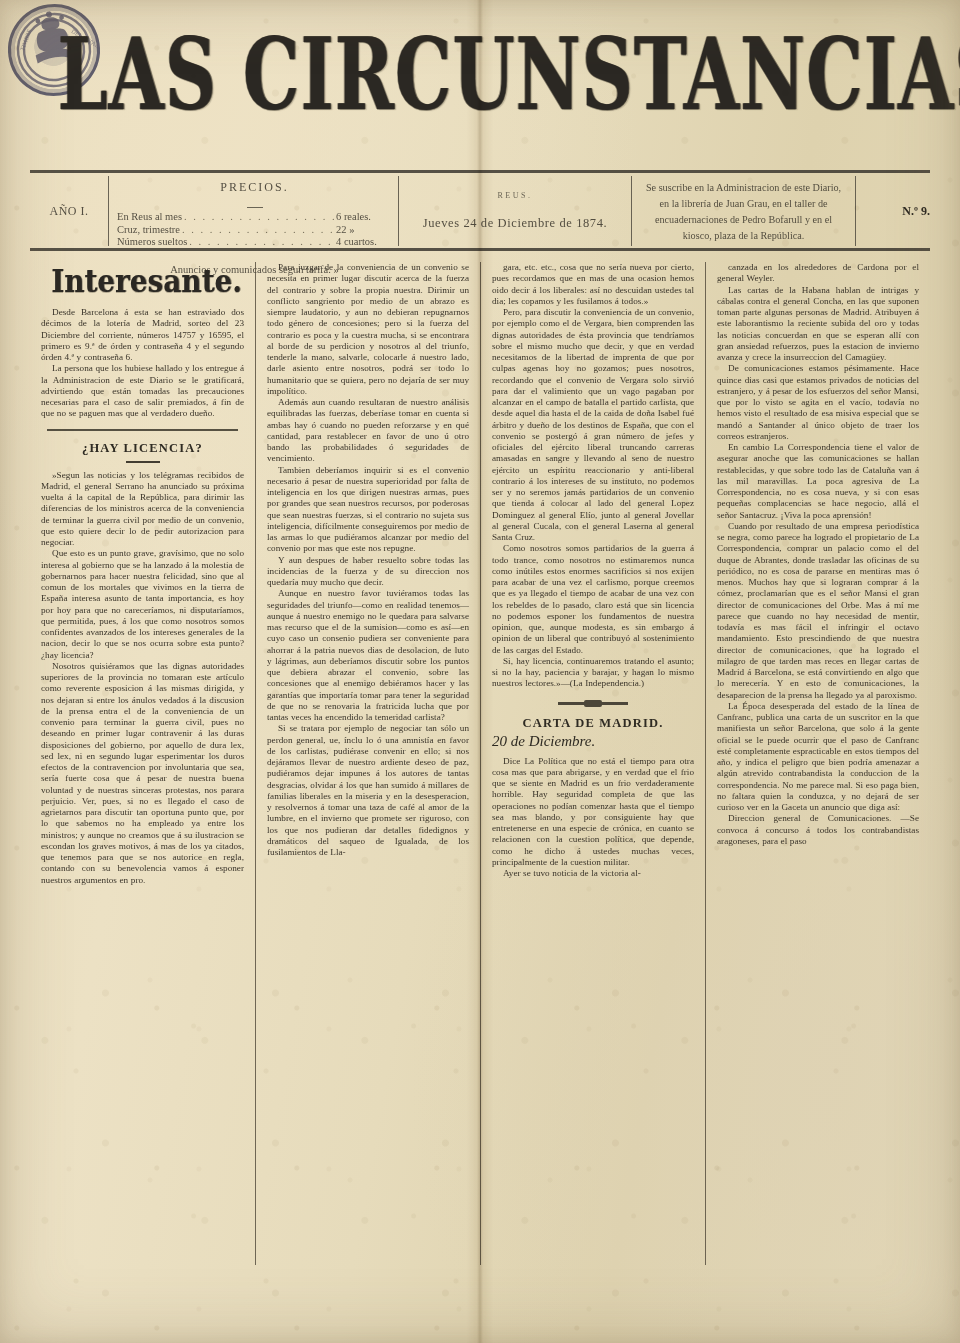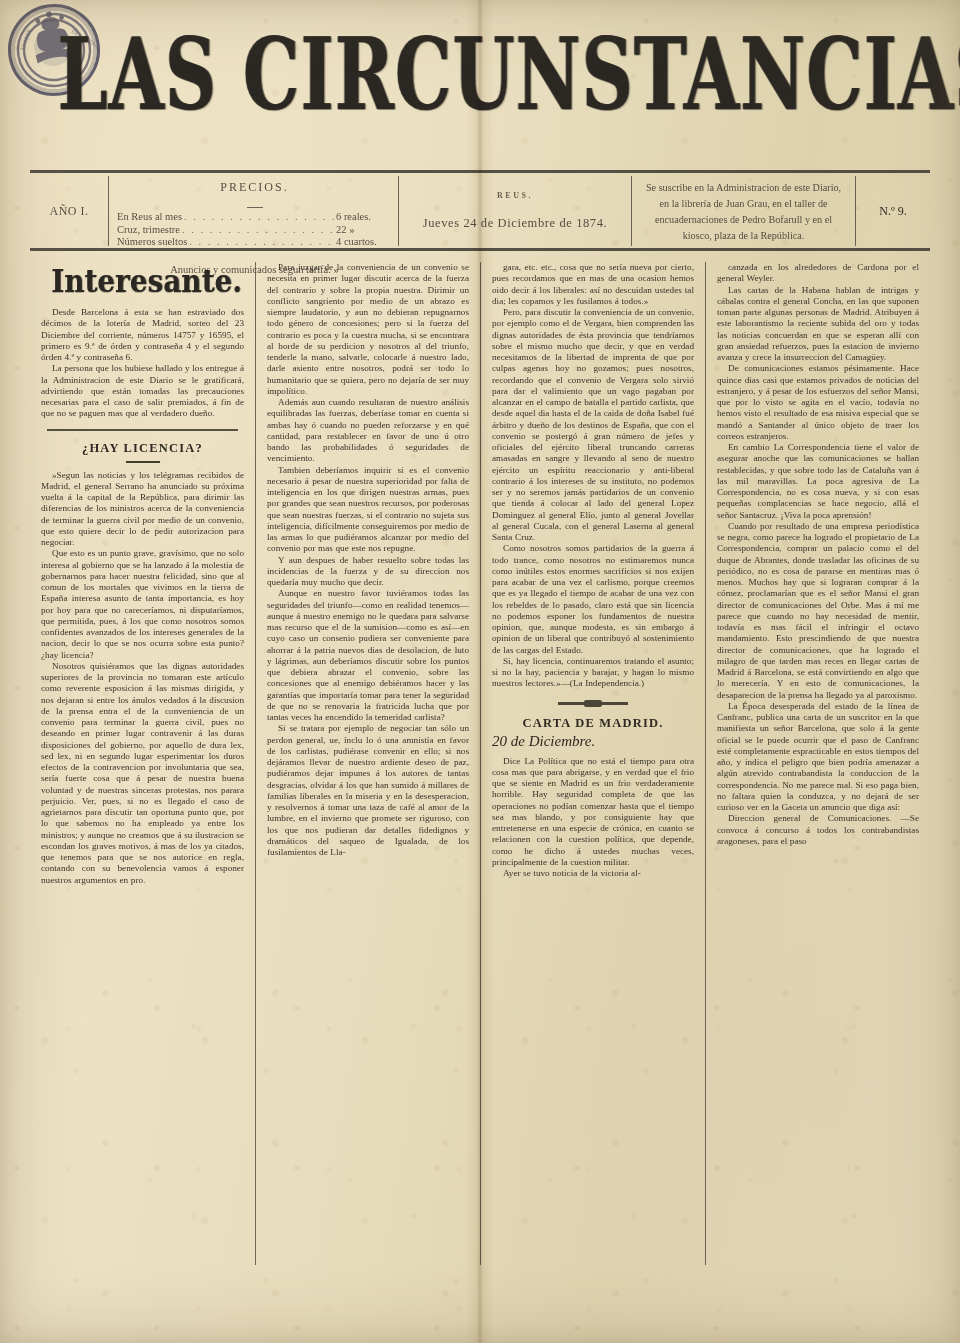--- a/index.html
+++ b/index.html
@@ -151,33 +151,34 @@
   .price-val { min-width: 56px; text-align: left; }
   .price-note {
     font-size: 10.5px; line-height: 13px; margin-top: 14px; text-align: center;
   }
   .cell-date {
     width: 232px;
     display: flex; flex-direction: column;
     align-items: center; justify-content: center;
     gap: 16px;
   }
-  .date-place { font-size: 8px; letter-spacing: 2.5px; font-weight: 700; opacity: .85; }
+  .date-place { font-size: 8px; letter-spacing: 2.5px; font-weight: 400; opacity: .85; }
   .date-main { font-size: 12.5px; letter-spacing: .6px; }
   .cell-subs {
     flex: 1;
     padding: 4px 10px 0;
     font-size: 10.2px;
     line-height: 16px;
     text-align: center;
   }
   .cell-num {
     width: 74px;
-    display: flex; align-items: center; justify-content: center;
+    display: flex; align-items: center; justify-content: flex-end;
     font-size: 12px;
+    font-weight: bold;
   }
 
   
   .columns {
     position: absolute;
     left: 30px; right: 30px;
     top: 262px; bottom: 78px;
     display: flex;
   }
   .col {

